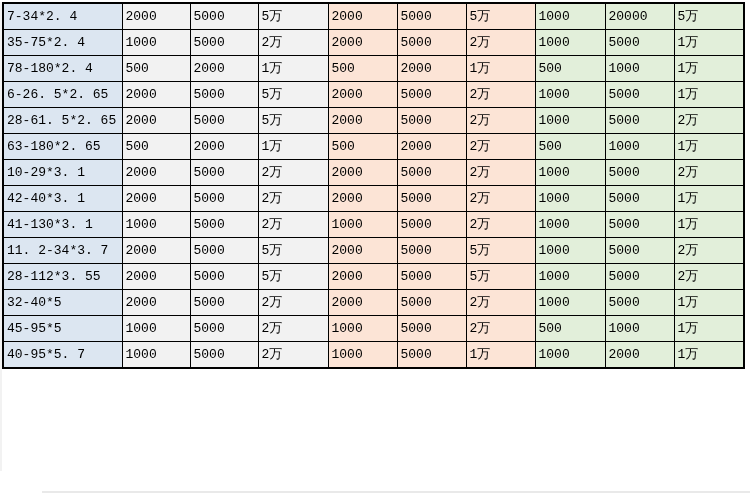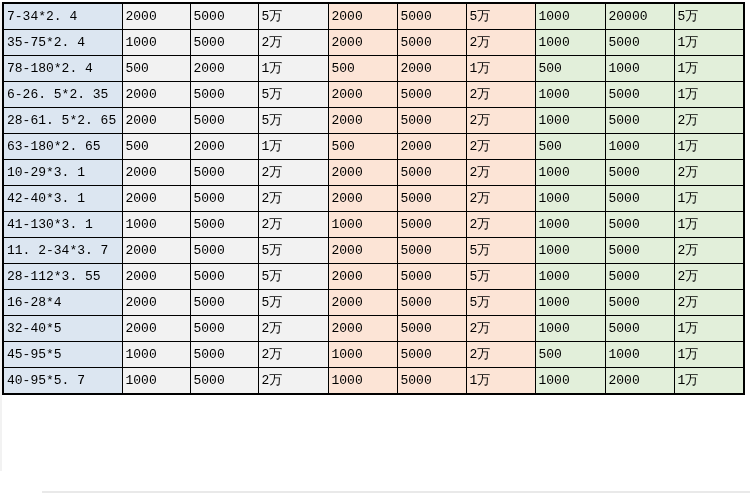--- a/index.html
+++ b/index.html
@@ -108,21 +108,21 @@
           <td class="g0">2000</td>
           <td class="g0">1万</td>
           <td class="g1">500</td>
           <td class="g1">2000</td>
           <td class="g1">1万</td>
           <td class="g2">500</td>
           <td class="g2">1000</td>
           <td class="g2">1万</td>
         </tr>
         <tr>
-          <td class="c-label">6-26. 5*2. 35</td>
+          <td class="c-label">6-26. 5*2. 65</td>
           <td class="g0">2000</td>
           <td class="g0">5000</td>
           <td class="g0">5万</td>
           <td class="g1">2000</td>
           <td class="g1">5000</td>
           <td class="g1">2万</td>
           <td class="g2">1000</td>
           <td class="g2">5000</td>
           <td class="g2">1万</td>
         </tr>
@@ -204,32 +204,20 @@
           <td class="g0">5000</td>
           <td class="g0">5万</td>
           <td class="g1">2000</td>
           <td class="g1">5000</td>
           <td class="g1">5万</td>
           <td class="g2">1000</td>
           <td class="g2">5000</td>
           <td class="g2">2万</td>
         </tr>
         <tr>
-          <td class="c-label">16-28*4</td>
-          <td class="g0">2000</td>
-          <td class="g0">5000</td>
-          <td class="g0">5万</td>
-          <td class="g1">2000</td>
-          <td class="g1">5000</td>
-          <td class="g1">5万</td>
-          <td class="g2">1000</td>
-          <td class="g2">5000</td>
-          <td class="g2">2万</td>
-        </tr>
-        <tr>
           <td class="c-label">32-40*5</td>
           <td class="g0">2000</td>
           <td class="g0">5000</td>
           <td class="g0">2万</td>
           <td class="g1">2000</td>
           <td class="g1">5000</td>
           <td class="g1">2万</td>
           <td class="g2">1000</td>
           <td class="g2">5000</td>
           <td class="g2">1万</td>

